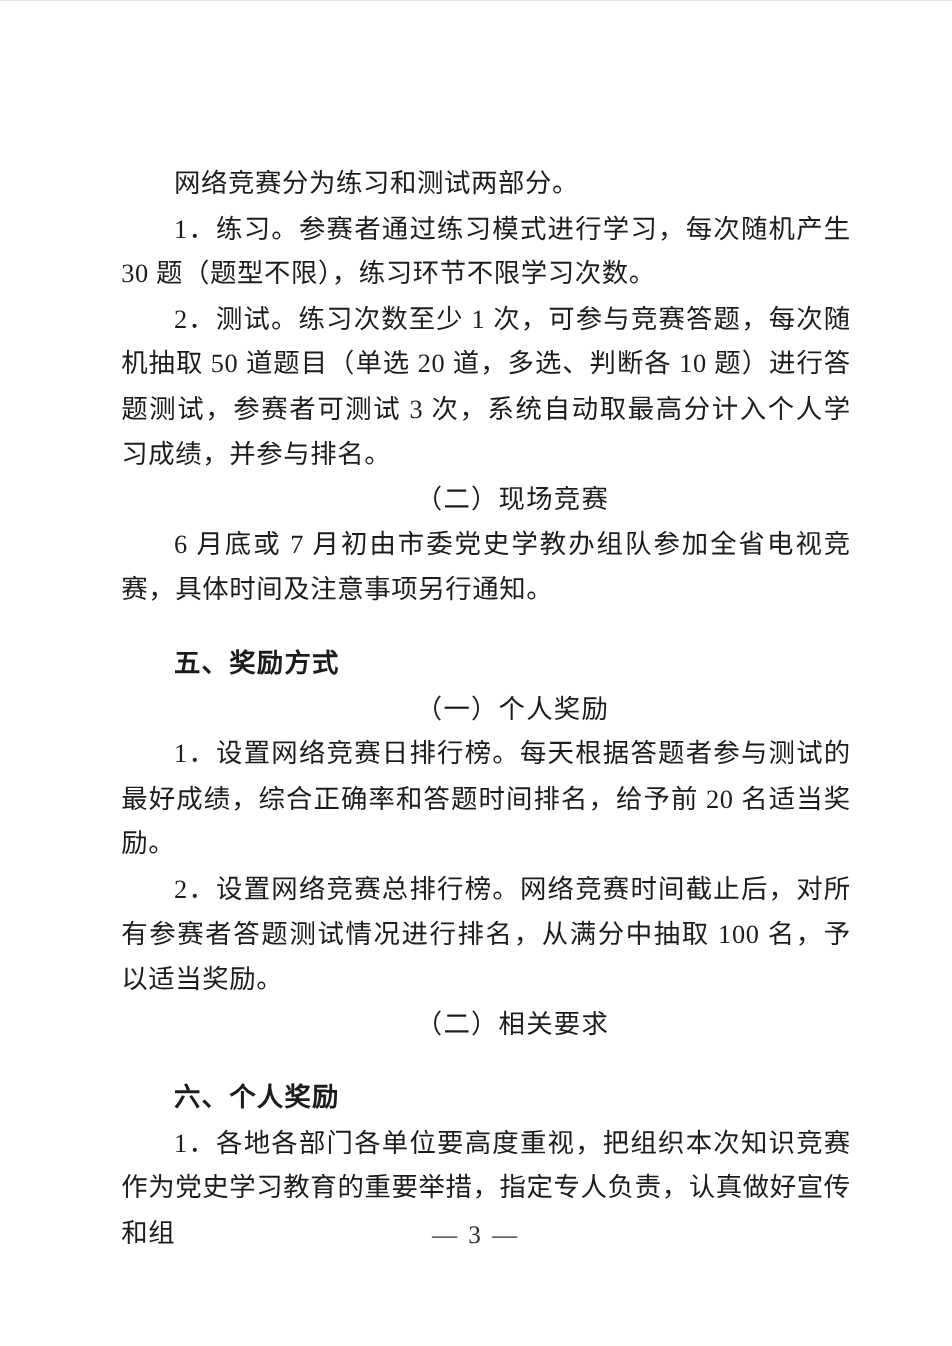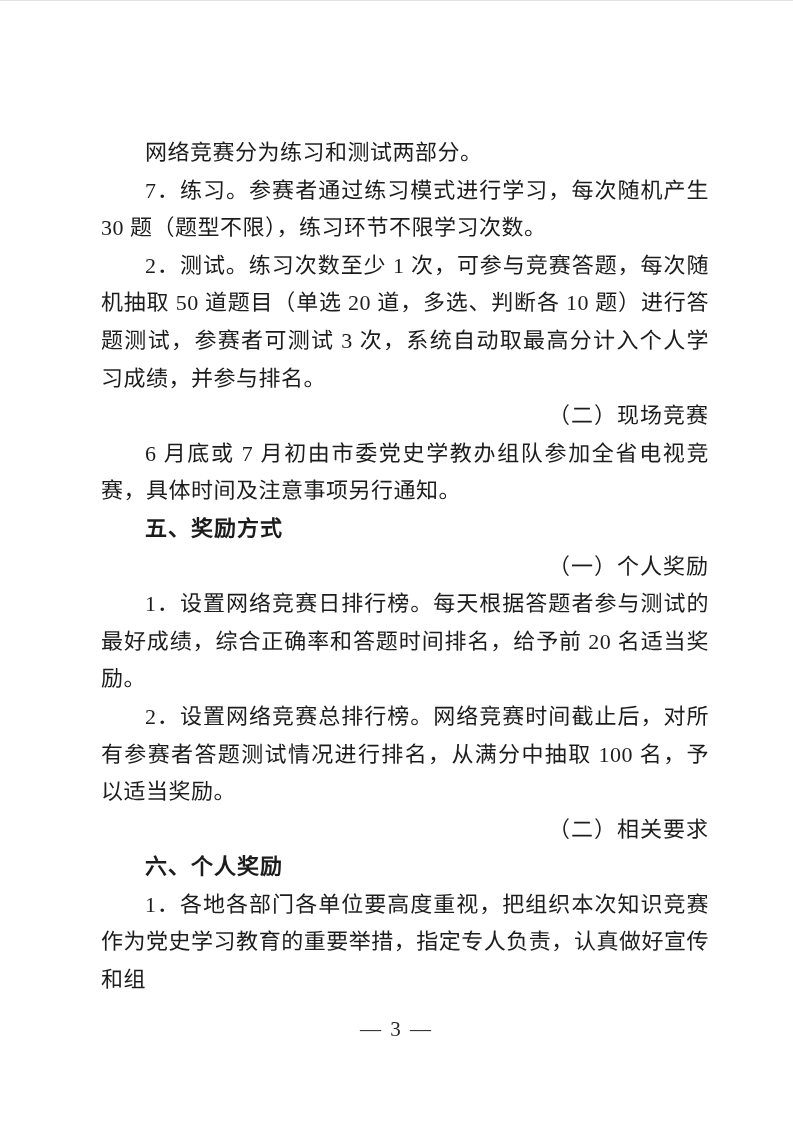--- a/index.html
+++ b/index.html
@@ -38,23 +38,24 @@
     text-indent: 2em;
     text-align: justify;
     text-justify: inter-ideograph;
     letter-spacing: 0.5px;
   }
   .para.heading {
     font-family: "Liberation Sans", "DejaVu Sans", sans-serif;
     font-weight: bold;
     text-align: left;
     letter-spacing: 1px;
+    margin-top: 24px;
   }
   .para.sub-heading {
-    text-align: right;
+    text-align: center;
     letter-spacing: 1px;
   }
   .page-footer {
     position: absolute;
     top: 1014px;
     left: 0;
     width: 100%;
     text-align: center;
     font-size: 21px;
     line-height: 30px;
@@ -62,21 +63,21 @@
     letter-spacing: 2px;
   }
 </style>
 </head>
 <body>
 
 <div class="page">
   <div class="scan-edge"></div>
   <div class="doc-body">
       <p class="para body">网络竞赛分为练习和测试两部分。</p>
-      <p class="para body">7．练习。参赛者通过练习模式进行学习，每次随机产生 30 题（题型不限），练习环节不限学习次数。</p>
+      <p class="para body">1．练习。参赛者通过练习模式进行学习，每次随机产生 30 题（题型不限），练习环节不限学习次数。</p>
       <p class="para body">2．测试。练习次数至少 1 次，可参与竞赛答题，每次随机抽取 50 道题目（单选 20 道，多选、判断各 10 题）进行答题测试，参赛者可测试 3 次，系统自动取最高分计入个人学习成绩，并参与排名。</p>
       <p class="para sub-heading">（二）现场竞赛</p>
       <p class="para body">6 月底或 7 月初由市委党史学教办组队参加全省电视竞赛，具体时间及注意事项另行通知。</p>
       <p class="para heading">五、奖励方式</p>
       <p class="para sub-heading">（一）个人奖励</p>
       <p class="para body">1．设置网络竞赛日排行榜。每天根据答题者参与测试的最好成绩，综合正确率和答题时间排名，给予前 20 名适当奖励。</p>
       <p class="para body">2．设置网络竞赛总排行榜。网络竞赛时间截止后，对所有参赛者答题测试情况进行排名，从满分中抽取 100 名，予以适当奖励。</p>
       <p class="para sub-heading">（二）相关要求</p>
       <p class="para heading">六、个人奖励</p>
       <p class="para body">1．各地各部门各单位要高度重视，把组织本次知识竞赛作为党史学习教育的重要举措，指定专人负责，认真做好宣传和组</p>

